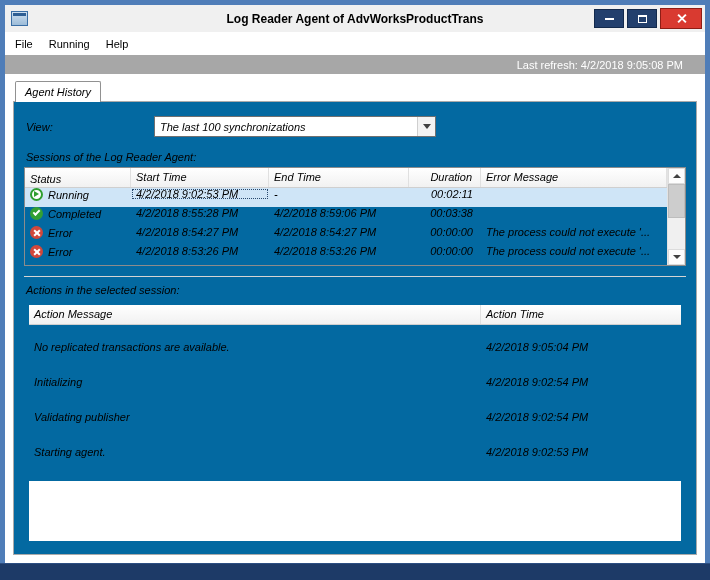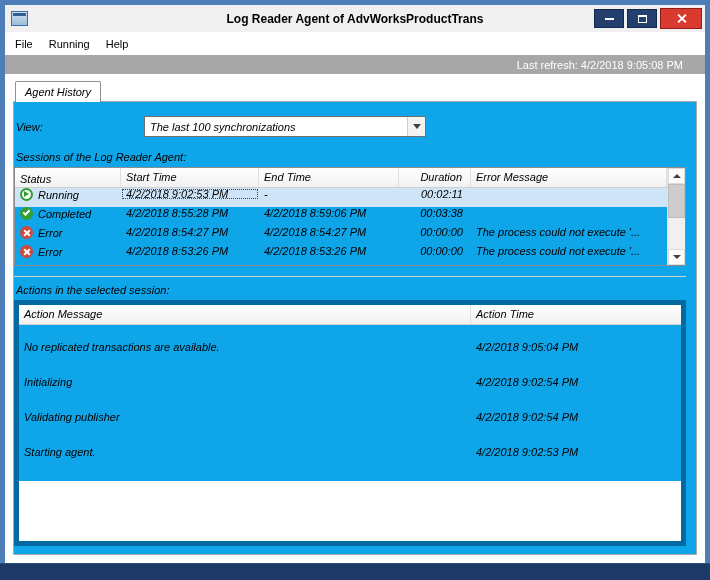--- a/index.html
+++ b/index.html
@@ -18,21 +18,21 @@
   .glyph-close{position:relative;width:11px;height:11px;}
   .glyph-close::before,.glyph-close::after{content:"";position:absolute;left:5px;top:0;width:2px;height:11px;background:#fff;}
   .glyph-close::before{transform:rotate(45deg);}
   .glyph-close::after{transform:rotate(-45deg);}
   .menubar{height:23px;background:#fff;display:flex;align-items:center;padding-left:2px;flex:none;}
   .menu-item{padding:4px 8px;}
   .statusbar{height:19px;background:#a7a7a7;color:#fff;display:flex;align-items:center;justify-content:flex-end;padding-right:22px;flex:none;}
   .client{flex:1;background:#fff;padding:7px 8px 8px 8px;display:flex;flex-direction:column;min-height:0;font-style:italic;}
   .tabstrip{height:21px;flex:none;position:relative;z-index:2;}
   .tab{display:inline-block;box-sizing:border-box;height:21px;margin-left:2px;padding:4px 9px 0 9px;background:#fff;border:1px solid #919191;border-bottom:none;border-radius:2px 2px 0 0;}
-  .panel{flex:1;border:1px solid #aaa;margin-top:-1px;background:#0ea5e9;padding:12px 10px 8px 0;display:flex;flex-direction:column;min-height:0;}
+  .panel{flex:1;border:1px solid #aaa;margin-top:-1px;background:#0369a1;padding:12px 10px 8px 10px;display:flex;flex-direction:column;min-height:0;}
   .view-row{display:flex;align-items:center;margin:2px 0 14px 2px;flex:none;}
   .view-label{width:128px;}
   .combo{width:282px;height:21px;box-sizing:border-box;border:1px solid #707070;display:flex;align-items:center;background:#fff;}
   .combo-value{flex:1;padding-left:5px;white-space:nowrap;overflow:hidden;}
   .combo-btn{width:18px;height:100%;display:flex;align-items:center;justify-content:center;border-left:1px solid #cfcfcf;background:#f3f3f3;box-sizing:border-box;}
   .tri-down{width:0;height:0;border-left:4px solid transparent;border-right:4px solid transparent;border-top:5px solid #404040;}
   .section-label{margin:0 0 4px 2px;flex:none;}
   .sessions-wrap{height:97px;flex:none;border:1px solid #8c8c8c;display:flex;}
   .grid{flex:1;display:flex;flex-direction:column;min-width:0;}
   .grid-head{display:flex;height:19px;flex:none;background:linear-gradient(#ffffff,#f1f1f1);border-bottom:1px solid #cfcfcf;}

